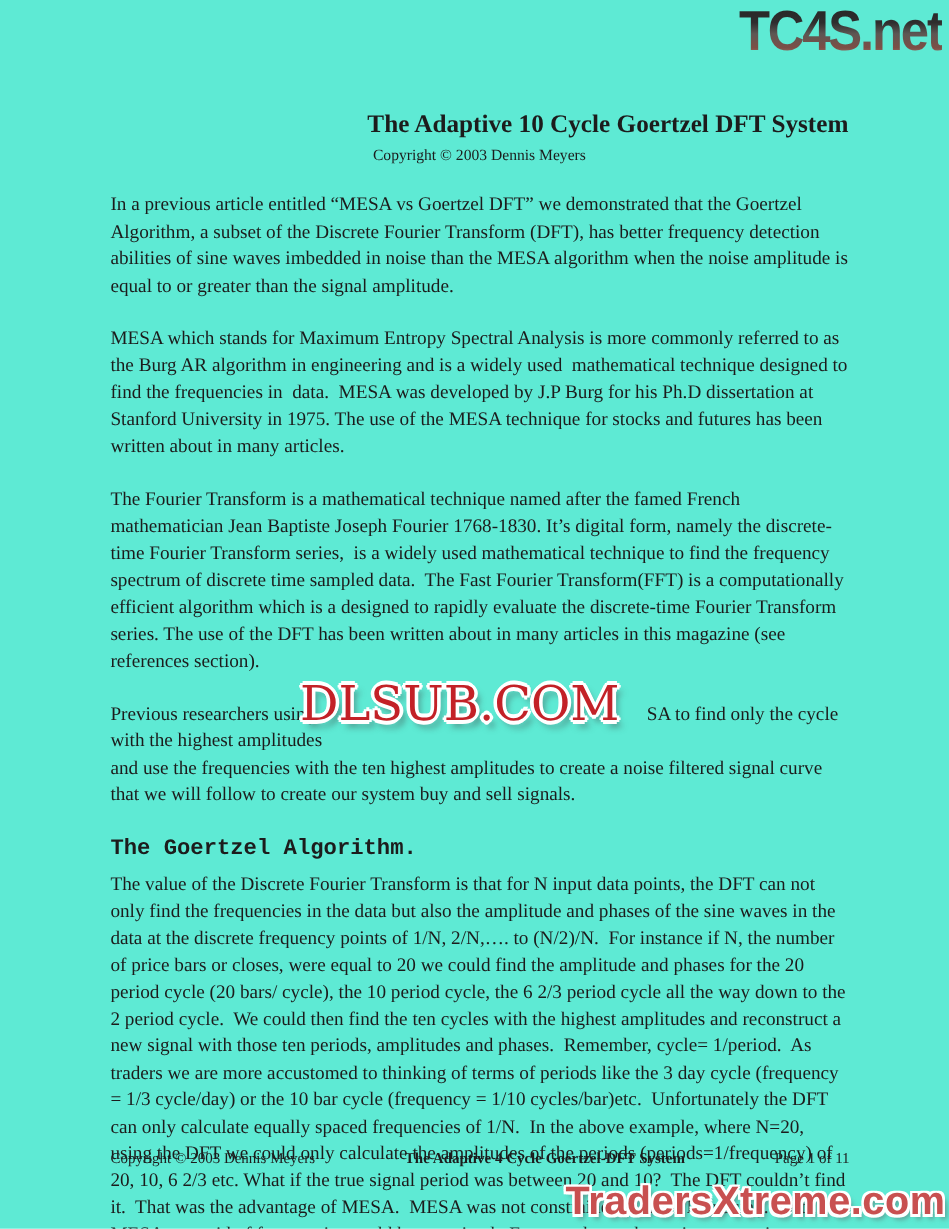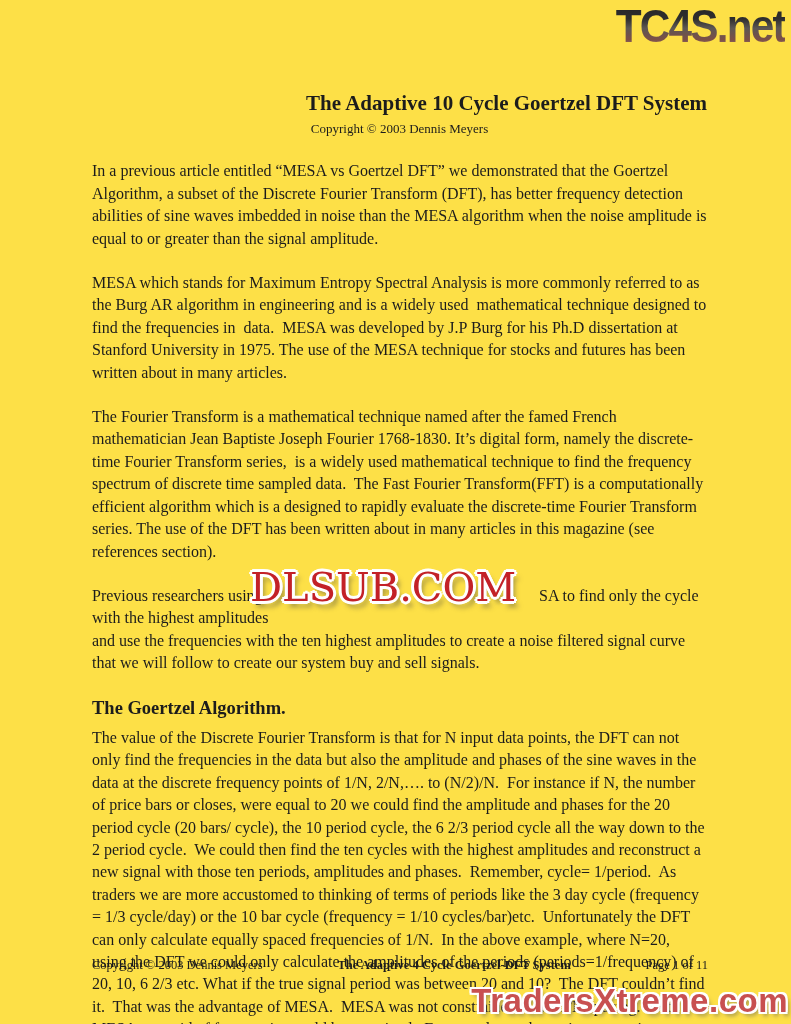--- a/index.html
+++ b/index.html
@@ -4,21 +4,21 @@
 <style>
   * { margin: 0; padding: 0; box-sizing: border-box; }
   html, body { width: 791px; height: 1024px; }
   body {
     background: #ffffff;
     position: relative;
     overflow: hidden;
     font-family: "Liberation Serif", serif;
     color: #1c1c1c;
   }
-  .page { position: absolute; inset: 0; background: #fde047; }
+  .page { position: absolute; inset: 0; background: #5eead4; }
 
   
   .tc4s {
     position: absolute;
     top: -2px;
     right: 6px;
     font-family: "Liberation Sans", sans-serif;
     font-weight: bold;
     font-size: 47px;
     letter-spacing: -2px;
@@ -73,20 +73,21 @@
       -2px 2px 0 #ffffff, 2px 2px 0 #ffffff,
       0 -3px 0 #ffffff, 0 3px 0 #ffffff,
       -3px 0 0 #ffffff, 3px 0 0 #ffffff,
       4px 6px 5px rgba(60,60,60,0.55);
   }
 
   .section-heading {
     font-size: 18.5px;
     font-weight: bold;
     margin: 8px 0 8px 0;
+    font-family: Liberation Mono, monospace;
   }
 
   .footer {
     position: absolute;
     left: 92px;
     top: 958px;
     width: 616px;
     display: flex;
     justify-content: space-between;
     align-items: baseline;

